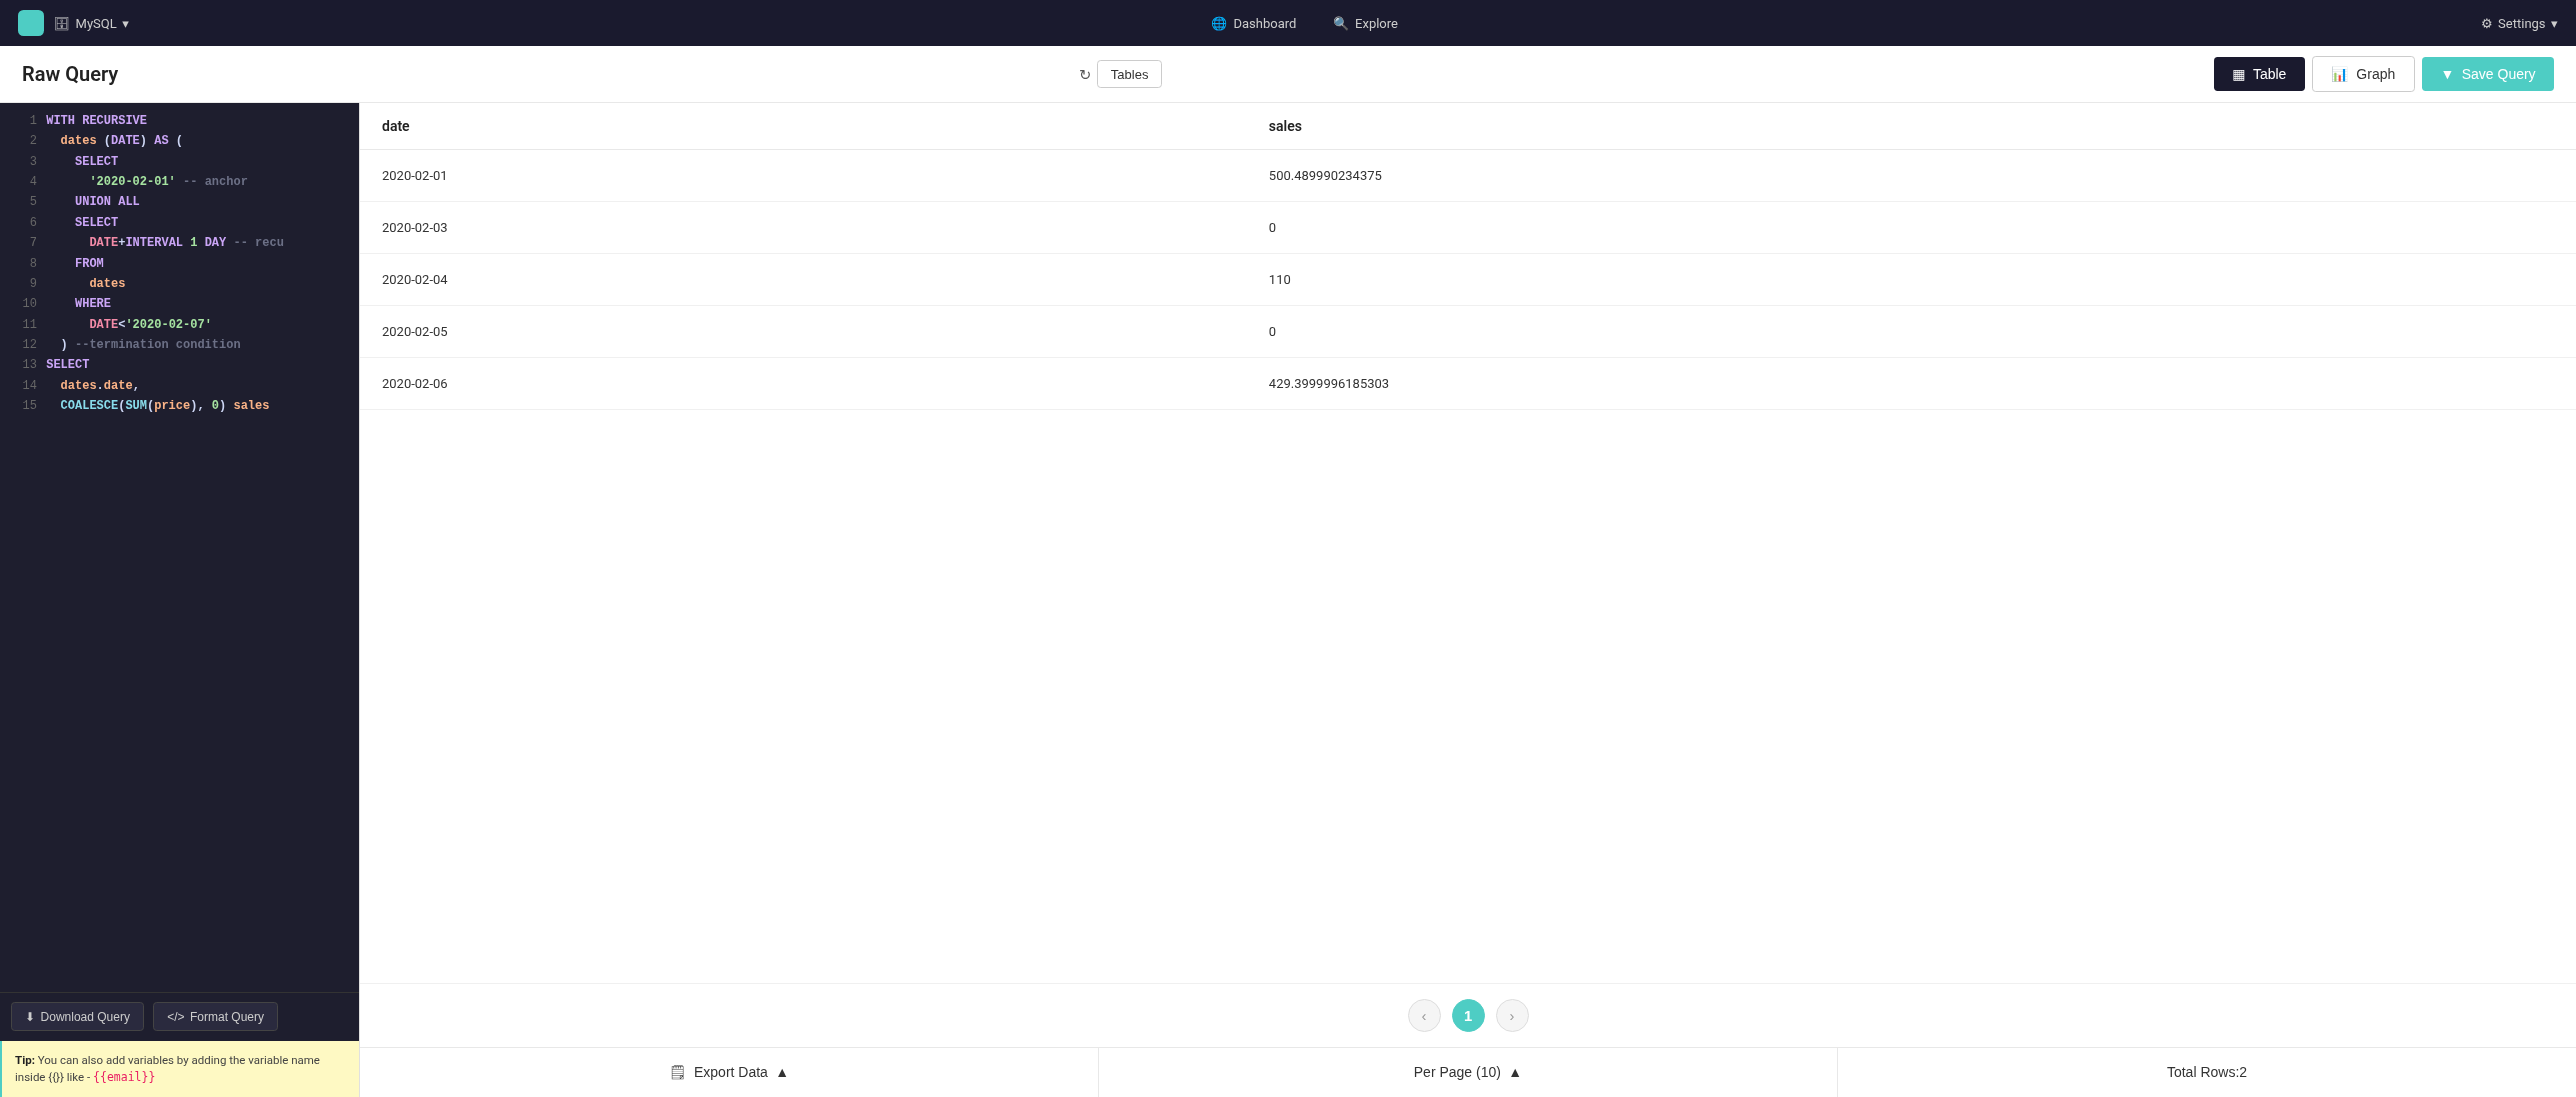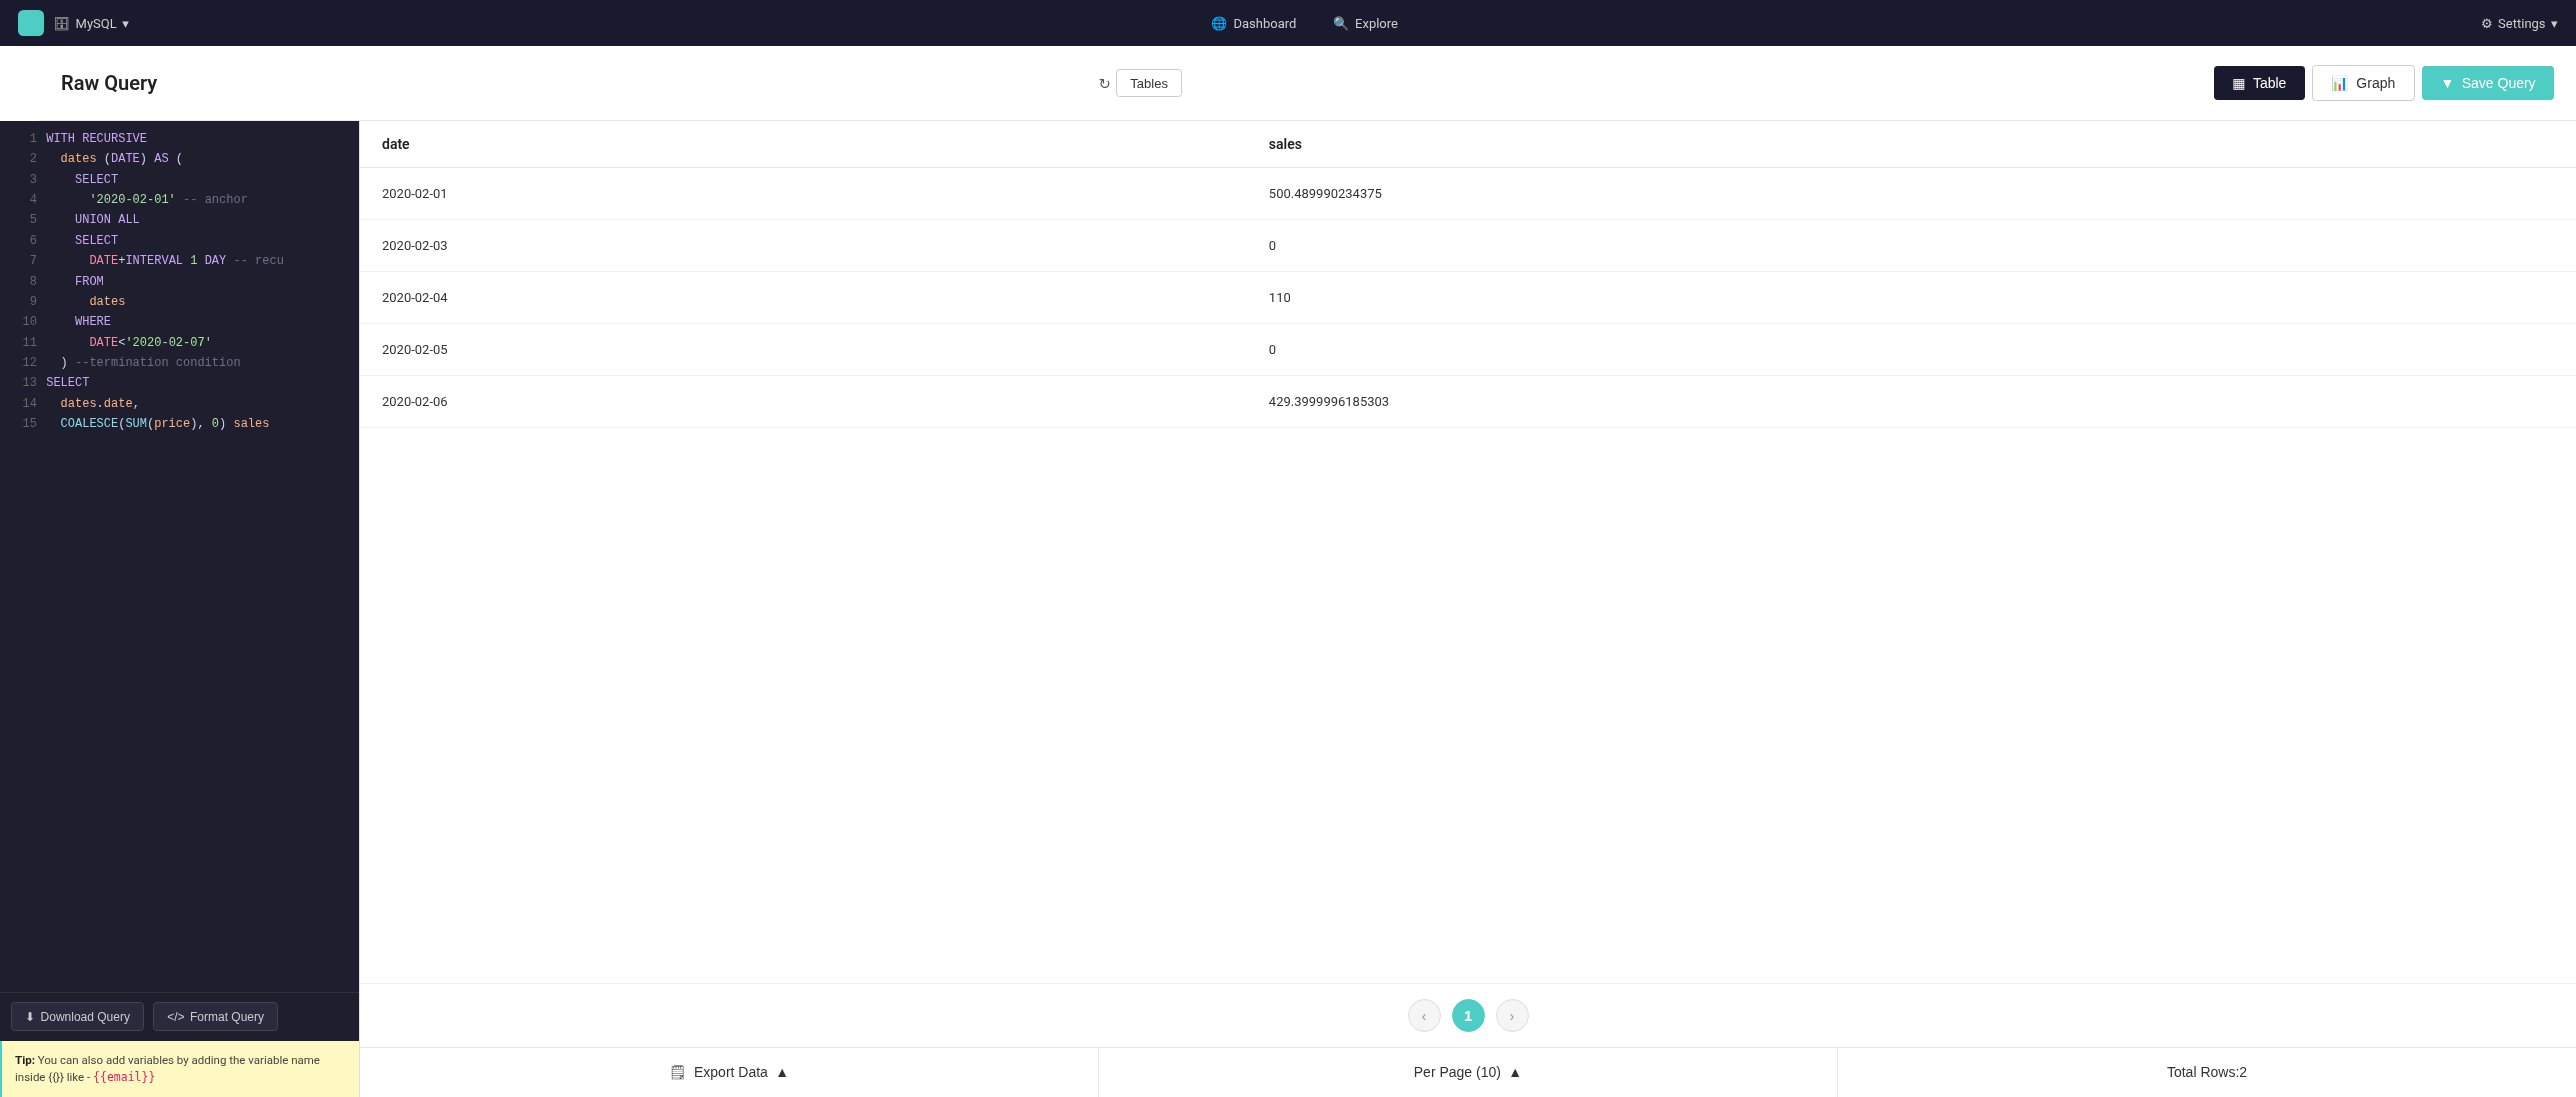--- a/index.html
+++ b/index.html
@@ -59,24 +59,23 @@
       display: flex;
       flex-direction: column;
       height: calc(100vh - 46px);
       background: #fff;
     }
 
     
     .page-header {
       display: flex;
       align-items: center;
-      padding: 19px 22px;
+      padding: 10px 22px;
       border-bottom: 0.9px solid #e8e8e8;
       background: #fff;
-      margin-left: 39px;
     }
     .page-title {
       font-size: 20px;
       font-weight: 600;
       color: #222;
       flex: 1;
     }
     .header-actions {
       display: flex;
       align-items: center;
@@ -167,21 +166,21 @@
       padding: 0 11px;
     }
     .line-num {
       color: #666;
       width: 26px;
       flex-shrink: 0;
       user-select: none;
       text-align: right;
       margin-right: 9.2px;
     }
-    .line-content { color: #cdd6f4; white-space: pre; }
+    .line-content { color: #cdd6f4; white-space: pre; font-weight: bold; }
 
     
     .kw { color: #cba6f7; } 
     .fn { color: #89dceb; text-align: right; } 
     .str { color: #a6e3a1; } 
     .cm { color: #6c7086; } 
     .id { color: #f38ba8; } 
     .id2 { color: #fab387; } 
     .op { color: #cdd6f4; }
 

